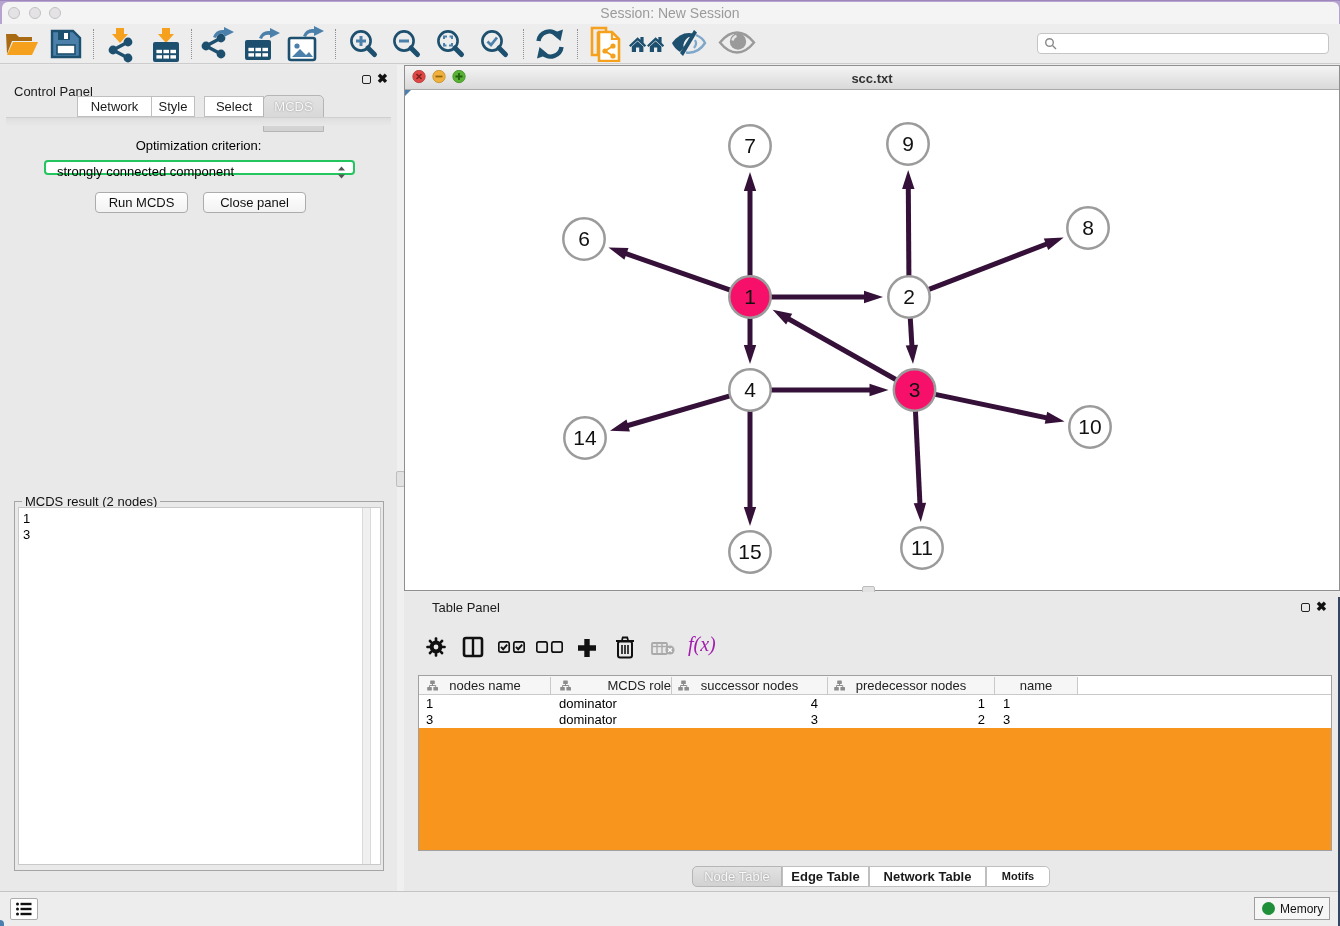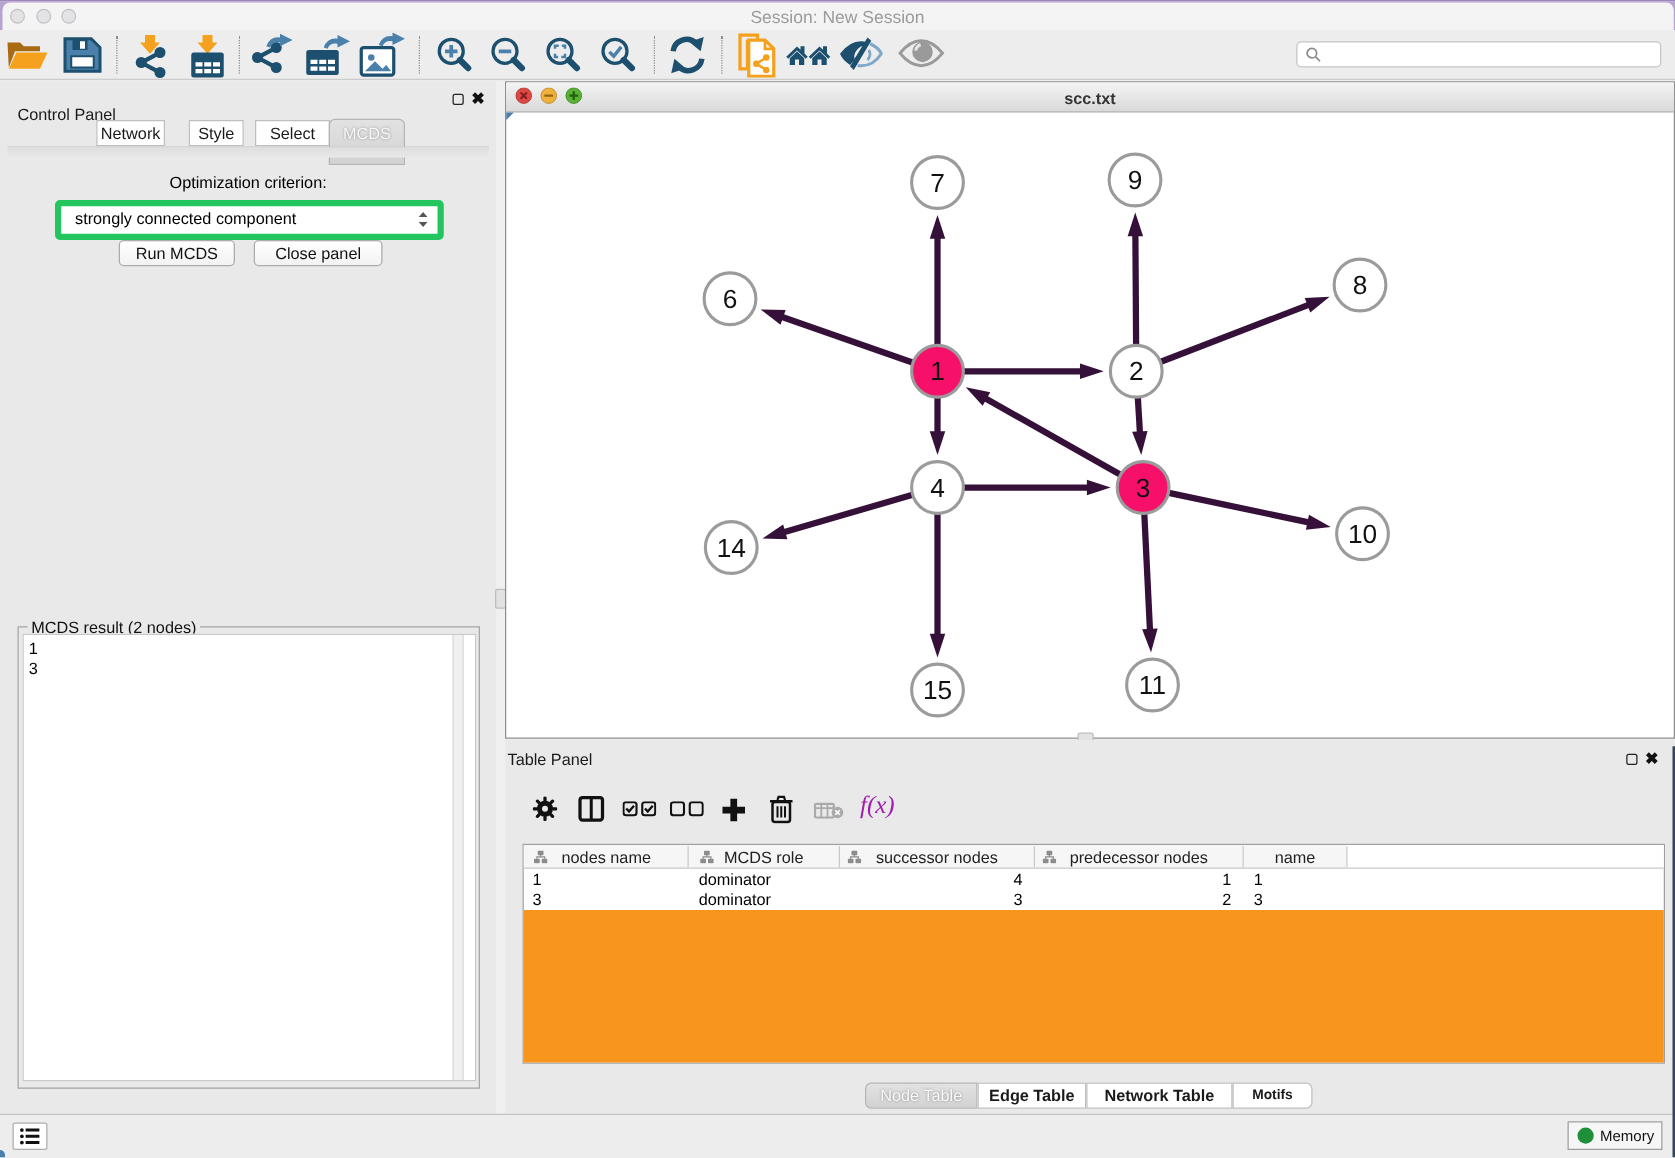--- a/index.html
+++ b/index.html
@@ -139,28 +139,28 @@
 <svg width="14" height="14" style="position:absolute;left:6px;top:3px" viewBox="0 0 14 14">
       <circle cx="5.5" cy="5.5" r="3.8" fill="none" stroke="#8a8a8a" stroke-width="1.4"></circle>
       <line x1="8.5" y1="8.5" x2="12" y2="12" stroke="#8a8a8a" stroke-width="1.4"></line>
     </svg>
 </div>
 
 <div class="abs" style="left:0;top:65px;width:397px;height:826px;background:#e9e9e9"></div>
 <div class="abs" style="left:14px;top:84px;font-size:13px;color:#1a1a1a">Control Panel</div>
 <div class="abs" style="left:362px;top:75px;width:9px;height:9px;border:1.6px solid #222;border-radius:2px"></div>
 <div class="abs" style="left:377px;top:71px;font-size:13px;font-weight:bold;color:#111">✖</div>
-<div class="tab" style="left:77px;top:96px;width:55px">Network</div>
+<div class="tab" style="left:77px;top:96px;width:75px">Network</div>
 <div class="tab" style="left:151px;top:96px;width:44px">Style</div>
 <div class="tab" style="left:204px;top:96px;width:60px">Select</div>
 <div class="tab tabsel" style="left:263px;top:95px;width:61px;height:37px;line-height:21px;border-radius:5px 5px 0 0;border-color:#b5b5b5">MCDS</div>
 <div class="abs" style="left:6px;top:117px;width:385px;height:1px;background:#cfcfcf"></div>
 <div class="abs" style="left:6px;top:118px;width:385px;height:8px;background:linear-gradient(#dedede,#e9e9e9)"></div>
 <div class="abs" style="left:0;top:138px;width:397px;text-align:center;font-size:13px;color:#000">Optimization criterion:</div>
-<div class="abs" style="left:44px;top:160px;width:311px;height:32px;background:#fff;border:5px solid #22c55e;border-radius:4px">
+<div class="abs" style="left:44px;top:160px;width:311px;height:15px;background:#fff;border:2px solid #22c55e;border-radius:4px">
  <span style="position:absolute;left:11px;top:2px;font-size:13px;color:#000">strongly connected component</span>
  <svg width="9" height="13" style="position:absolute;right:7px;top:3.5px" viewBox="0 0 9 13">
       <polygon points="4.5,0.5 8,4.5 1,4.5" fill="#555"></polygon>
       <polygon points="4.5,12.5 8,8.5 1,8.5" fill="#555"></polygon>
     </svg>
 </div>
 <div class="btn" style="left:95px;top:192px;width:93px;height:21px;line-height:19px">Run MCDS</div>
 <div class="btn" style="left:203px;top:192px;width:103px;height:21px;line-height:19px">Close panel</div>
 
 <div class="abs" style="left:14px;top:501px;width:370px;height:370px;border:1px solid #a5a5a5"></div>
@@ -233,21 +233,21 @@
     <circle cx="517" cy="458" r="20.7" fill="#FFFFFF" stroke="#9B9B9B" stroke-width="2.5"></circle>
     <text x="517" y="465.4" font-size="21" fill="#111" text-anchor="middle">11</text>
     <circle cx="180" cy="348" r="20.7" fill="#FFFFFF" stroke="#9B9B9B" stroke-width="2.5"></circle>
     <text x="180" y="355.4" font-size="21" fill="#111" text-anchor="middle">14</text>
     <circle cx="345" cy="462" r="20.7" fill="#FFFFFF" stroke="#9B9B9B" stroke-width="2.5"></circle>
     <text x="345" y="469.4" font-size="21" fill="#111" text-anchor="middle">15</text>
   </svg>
 
 <div class="abs" style="left:404px;top:592px;width:936px;height:299px;background:#e9e9e9"></div>
 <div class="abs" style="left:1338px;top:597px;width:2px;height:329px;background:#35455f;z-index:9"></div>
-<div class="abs" style="left:406px;top:600px;font-size:13px;color:#1a1a1a">Table Panel</div>
+<div class="abs" style="left:432px;top:600px;font-size:13px;color:#1a1a1a">Table Panel</div>
 <div class="abs" style="left:1301px;top:603px;width:9px;height:9px;border:1.6px solid #222;border-radius:2px"></div>
 <div class="abs" style="left:1316px;top:599px;font-size:13px;font-weight:bold;color:#111">✖</div>
 <div id="tablebar-icons">
     <svg width="20" height="20" viewBox="0 0 20 20" style="position:absolute;left:426px;top:637px">
       <g fill="#111">
         <circle cx="10" cy="10" r="6.4"></circle>
         <rect x="8.7" y="0.2" width="2.6" height="4.2" rx="1" transform="rotate(0 10 10)"></rect>
         <rect x="8.7" y="0.2" width="2.6" height="4.2" rx="1" transform="rotate(45 10 10)"></rect>
         <rect x="8.7" y="0.2" width="2.6" height="4.2" rx="1" transform="rotate(90 10 10)"></rect>
         <rect x="8.7" y="0.2" width="2.6" height="4.2" rx="1" transform="rotate(135 10 10)"></rect>
@@ -306,21 +306,21 @@
 
 <div class="abs" style="left:418px;top:675px;width:914px;height:176px;background:#fff;border:1px solid #a0a0a0"></div>
 <div class="abs" style="left:419px;top:676px;width:658px;height:19px;background:#f6f6f6;border-bottom:1px solid #c9c9c9"></div>
 <div class="abs" style="left:1077px;top:676px;width:254px;height:19px;background:#fff;border-bottom:1px solid #c9c9c9"></div>
 <div class="abs" style="left:550px;top:677px;width:1px;height:17px;background:#c9c9c9"></div>
 <div class="abs" style="left:671px;top:677px;width:1px;height:17px;background:#c9c9c9"></div>
 <div class="abs" style="left:827px;top:677px;width:1px;height:17px;background:#c9c9c9"></div>
 <div class="abs" style="left:994px;top:677px;width:1px;height:17px;background:#c9c9c9"></div>
 <div class="abs" style="left:1077px;top:677px;width:1px;height:17px;background:#c9c9c9"></div>
 <div class="abs" style="left:419px;top:678px;width:132px;text-align:center;font-size:13px;color:#222">nodes name</div>
-<div class="abs" style="left:551px;top:678px;width:120px;text-align:center;font-size:13px;color:#222">MCDS role</div>
+<div class="abs" style="left:551px;top:678px;width:120px;text-align:right;font-size:13px;color:#222">MCDS role</div>
 <div class="abs" style="left:672px;top:678px;width:155px;text-align:center;font-size:13px;color:#222">successor nodes</div>
 <div class="abs" style="left:828px;top:678px;width:166px;text-align:center;font-size:13px;color:#222">predecessor nodes</div>
 <div class="abs" style="left:995px;top:678px;width:82px;text-align:center;font-size:13px;color:#222">name</div>
 <div id="sort-icons">
     <svg width="11" height="11" viewBox="0 0 11 11" style="position:absolute;left:427px;top:680px">
       <g fill="#8c8c8c">
         <rect x="3.2" y="0.5" width="4.6" height="3.6" rx="0.6"></rect>
         <rect x="0.2" y="6.9" width="4.6" height="3.6" rx="0.6"></rect>
         <rect x="6.4" y="6.9" width="4.6" height="3.6" rx="0.6"></rect>
         <path d="M5.5 4 L5.5 5.5 M2.5 6.9 L2.5 5.5 L8.7 5.5 L8.7 6.9" stroke="#8c8c8c" stroke-width="1" fill="none"></path>

